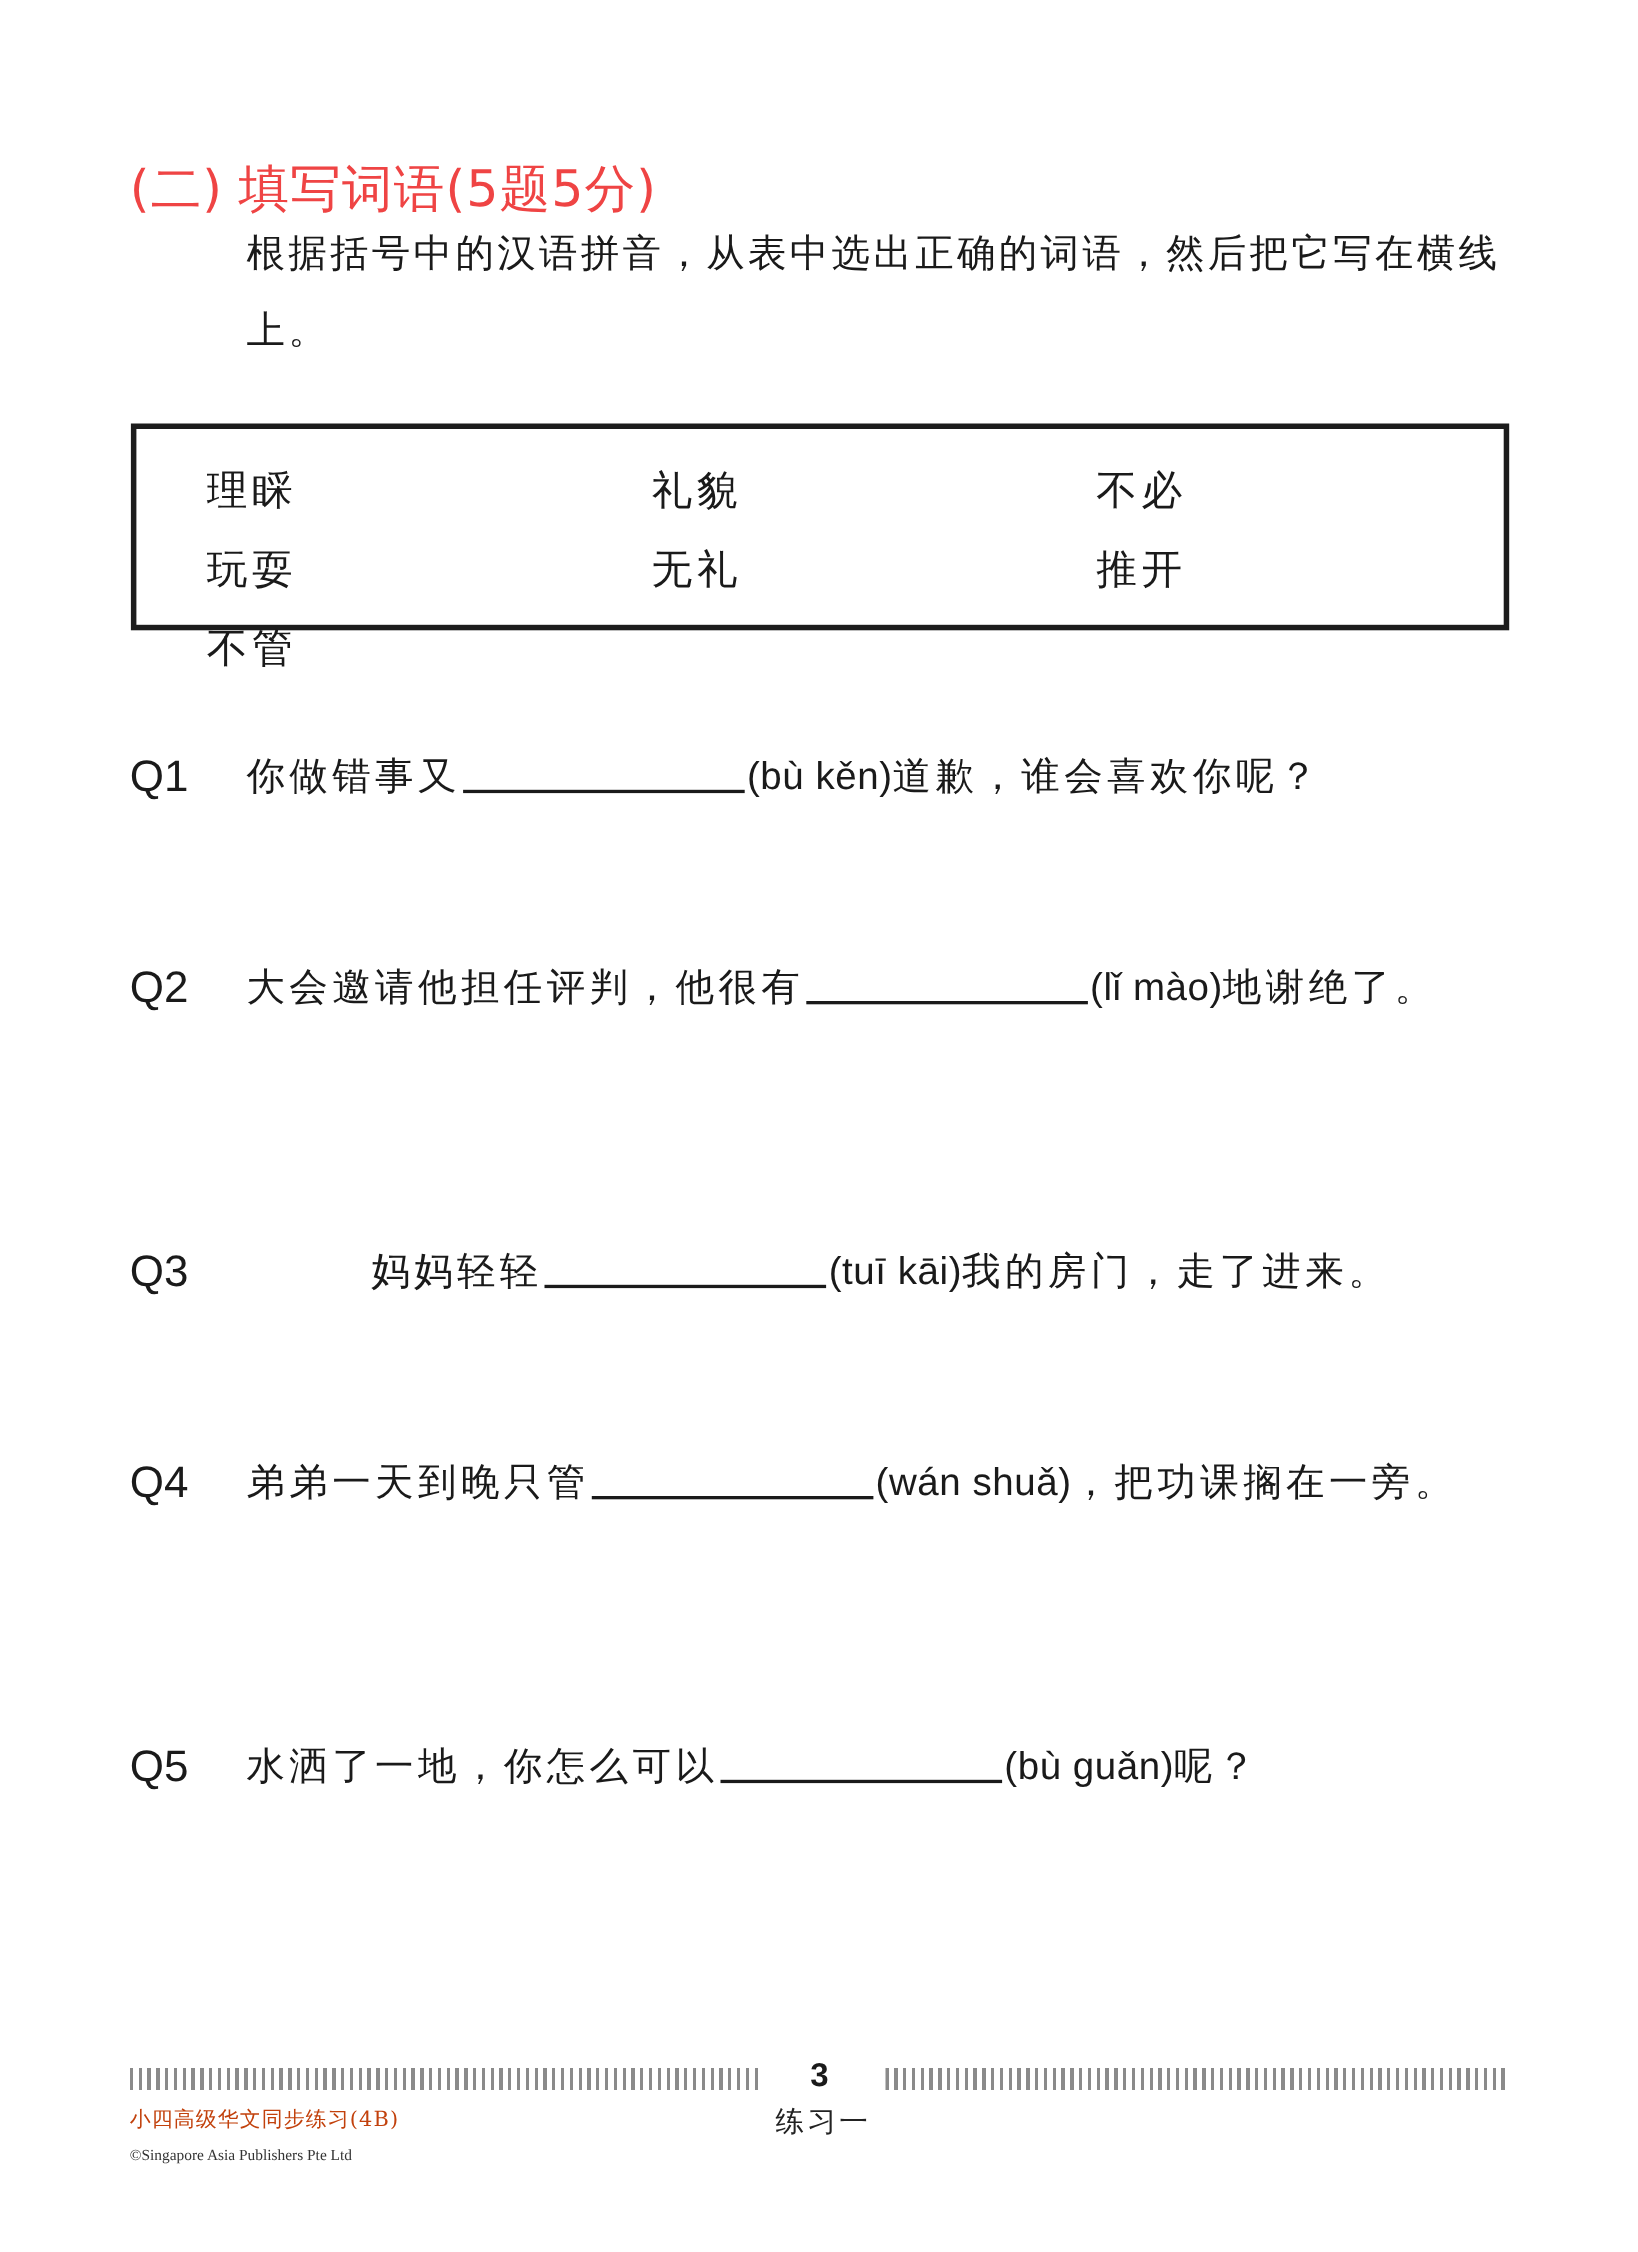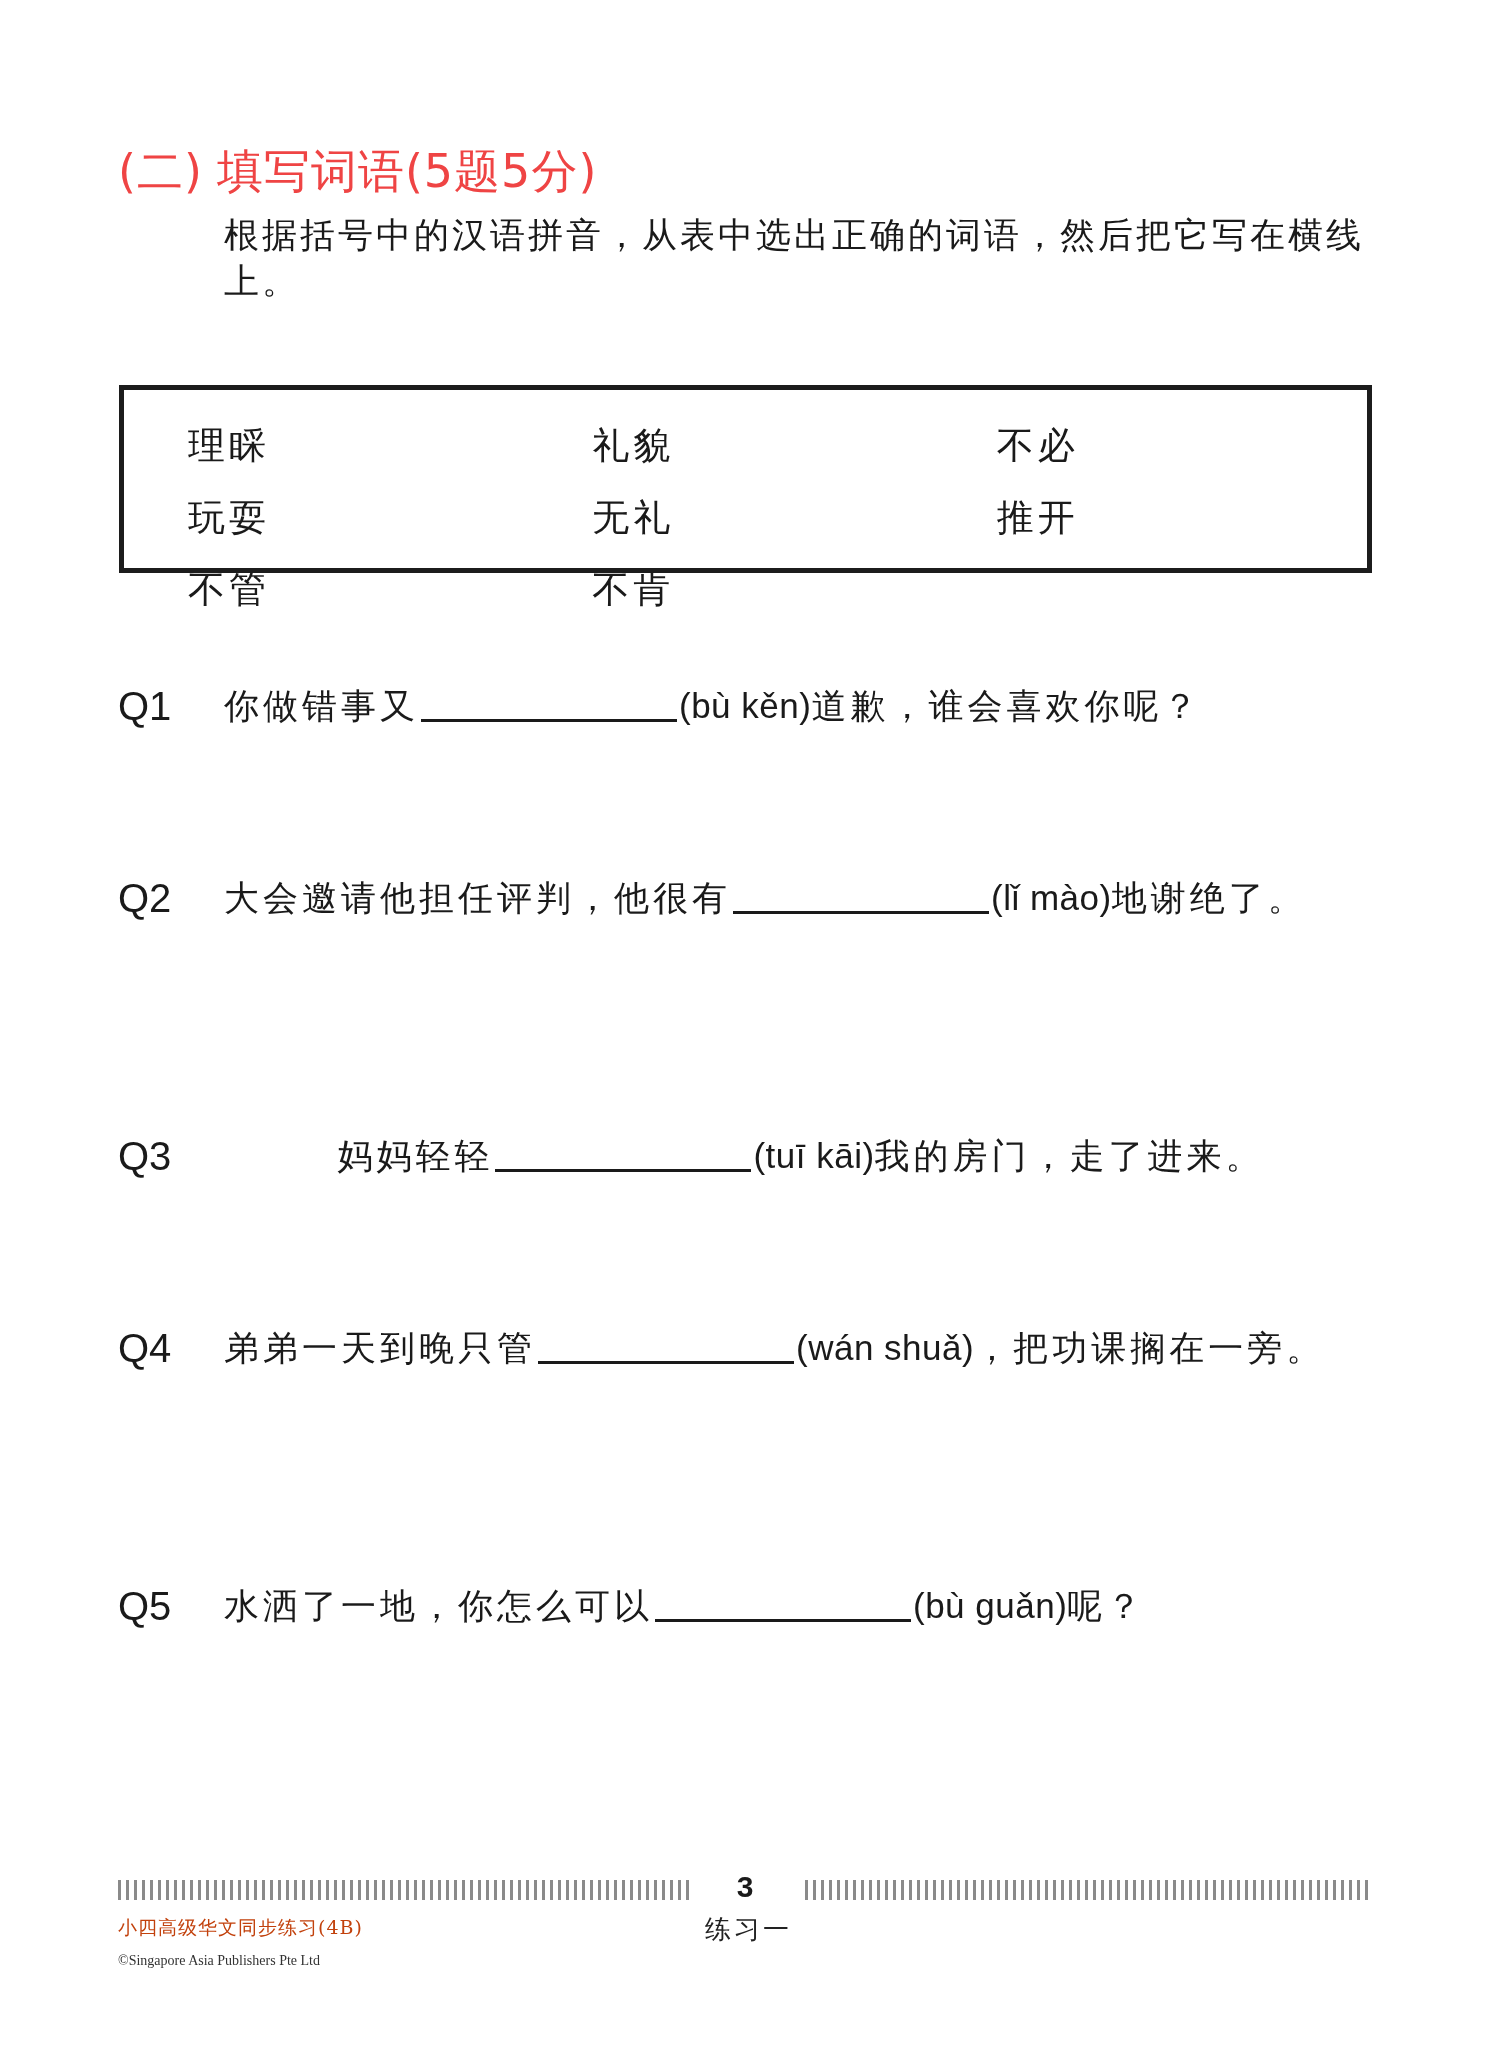--- a/index.html
+++ b/index.html
@@ -24,24 +24,24 @@
       line-height: 56px;
       color: #ef4444;
       white-space: nowrap;
       letter-spacing: 1px;
     }
     .section-heading .num { margin-right: 14px; }
 
     .instructions {
       position: absolute;
       left: 224px;
-      top: 212px;
+      top: 196px;
       width: 1150px;
       font-size: 35px;
-      line-height: 46px;
+      line-height: 70px;
       letter-spacing: 3px;
       color: #1a1a1a;
     }
 
     .word-box {
       position: absolute;
       left: 119px;
       top: 385px;
       width: 1253px;
       height: 188px;
@@ -167,21 +167,20 @@
 
 <div class="word-box">
   <div class="word-grid">
     <div class="word-cell">理睬</div>
     <div class="word-cell">礼貌</div>
     <div class="word-cell">不必</div>
     <div class="word-cell">玩耍</div>
     <div class="word-cell">无礼</div>
     <div class="word-cell">推开</div>
     <div class="word-cell">不管</div>
-    <div class="word-cell">不肯</div>
   </div>
 </div>
 
 <div class="question" style="top:676px;">
   <div class="q-label">Q1</div>
   <div class="q-body" style="top:-6px;">
     <span>你做错事又</span><span class="blank"></span><span class="pinyin">(bù kěn)</span><span>道歉，谁会喜欢你呢？</span>
   </div>
 </div>
 

